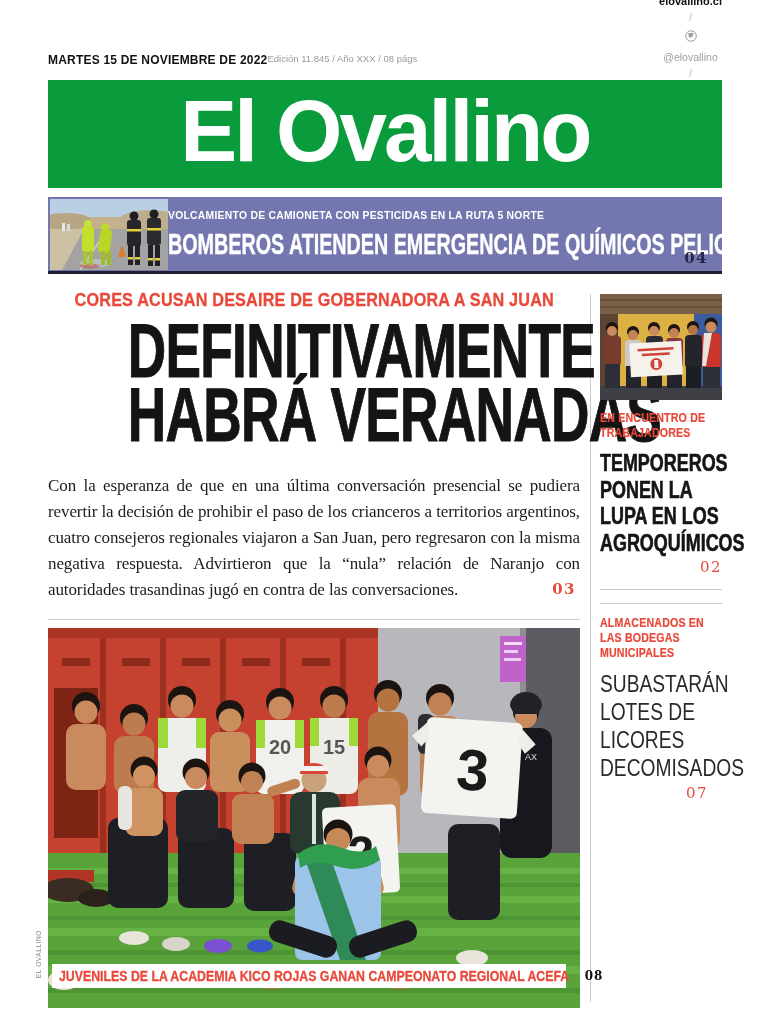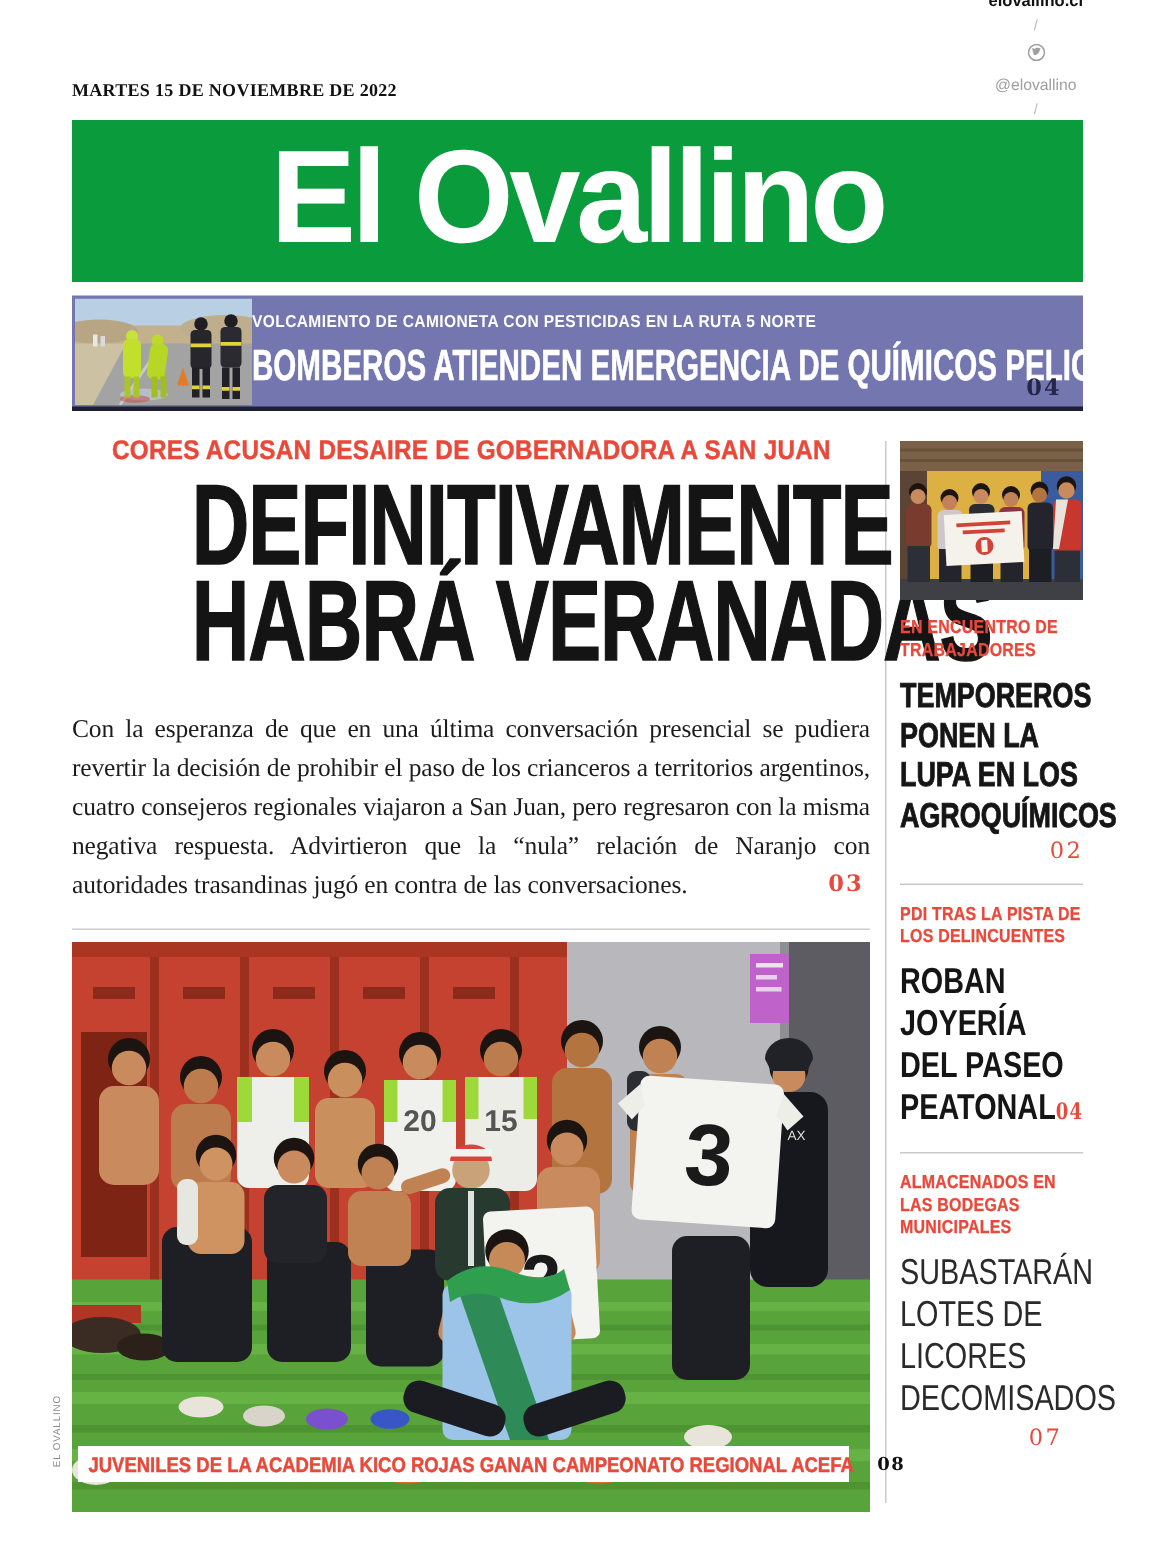--- a/index.html
+++ b/index.html
@@ -6,21 +6,21 @@
   html,body { background:#e9e9e9; }
   .page {
     position:relative; width:768px; height:1033px; margin:0 auto;
     background:#ffffff; overflow:hidden;
     font-family:"Liberation Sans", sans-serif; color:#121212;
   }
 
   
   .topbar { position:absolute; left:48px; right:46px; top:48px; height:24px;
             display:flex; justify-content:space-between; align-items:center; }
-  .tb-left { display:flex; align-items:flex-start; gap:0;font-family:Liberation Serif, serif; }
+  .tb-left { display:flex; align-items:flex-start; gap:0; }
   .tb-date { font-size:12px; font-weight:bold; letter-spacing:.2px; color:#111; }
   .tb-edition { font-size:9.5px; color:#9a9a9a; }
   .tb-right { display:flex; align-items:center; gap:5px;flex-direction:column; }
   .tb-site { font-size:11px; font-weight:bold; color:#111; }
   .tb-sep { color:#bbb; font-size:10px; }
   .tb-handle { font-size:10.5px; color:#9f9f9f;text-align:right; }
   .tb-price { font-size:21px; font-weight:bold; color:#000; margin-left:14px; letter-spacing:-.5px; }
   .tb-icon { display:inline-block; vertical-align:middle; }
 
   
@@ -96,20 +96,21 @@
                     letter-spacing:1px; color:#e8493a; }
 </style>
 </head>
 <body>
 
 <div class="page">
 
   <header class="topbar">
     <div class="tb-left">
       <span class="tb-date">MARTES 15 DE NOVIEMBRE DE 2022</span>
+      <span class="tb-edition">Edición 11.845 / Año XXX / 08 págs</span>
     </div>
     <div class="tb-right">
       <span class="tb-icon">
         <svg width="13" height="13" viewBox="0 0 13 13">
             <circle cx="6.5" cy="6.5" r="5.4" fill="none" stroke="#333" stroke-width="1.3"></circle>
             <ellipse cx="6.5" cy="6.5" rx="2.4" ry="5.4" fill="none" stroke="#333" stroke-width="1"></ellipse>
             <line x1="1.1" y1="6.5" x2="11.9" y2="6.5" stroke="#333" stroke-width="1"></line>
           </svg>
       </span>
       <span class="tb-site">elovallino.cl</span>
@@ -428,24 +429,20 @@
       </div>
 
       <div class="sb-item">
         <div class="sb-kicker">EN ENCUENTRO DE TRABAJADORES</div>
         <div class="sb-head sb-head-1">TEMPOREROS PONEN LA LUPA EN LOS AGROQUÍMICOS</div>
         <div class="sb-page">02</div>
       </div>
 
       <hr class="sb-div">
 
-      <div class="sb-item">
-        <div class="sb-kicker">PDI TRAS LA PISTA DE LOS DELINCUENTES</div>
-        <div class="sb-head sb-head-2"><span>ROBAN JOYERÍA DEL PASEO PEATONAL</span><span class="sb-inline-page">04</span></div>
-      </div>
 
       <hr class="sb-div">
 
       <div class="sb-item">
         <div class="sb-kicker">ALMACENADOS EN LAS BODEGAS MUNICIPALES</div>
         <div class="sb-head sb-head-3">SUBASTARÁN LOTES DE LICORES DECOMISADOS</div>
         <div class="sb-page sb-page-3">07</div>
       </div>
 
     </aside>

